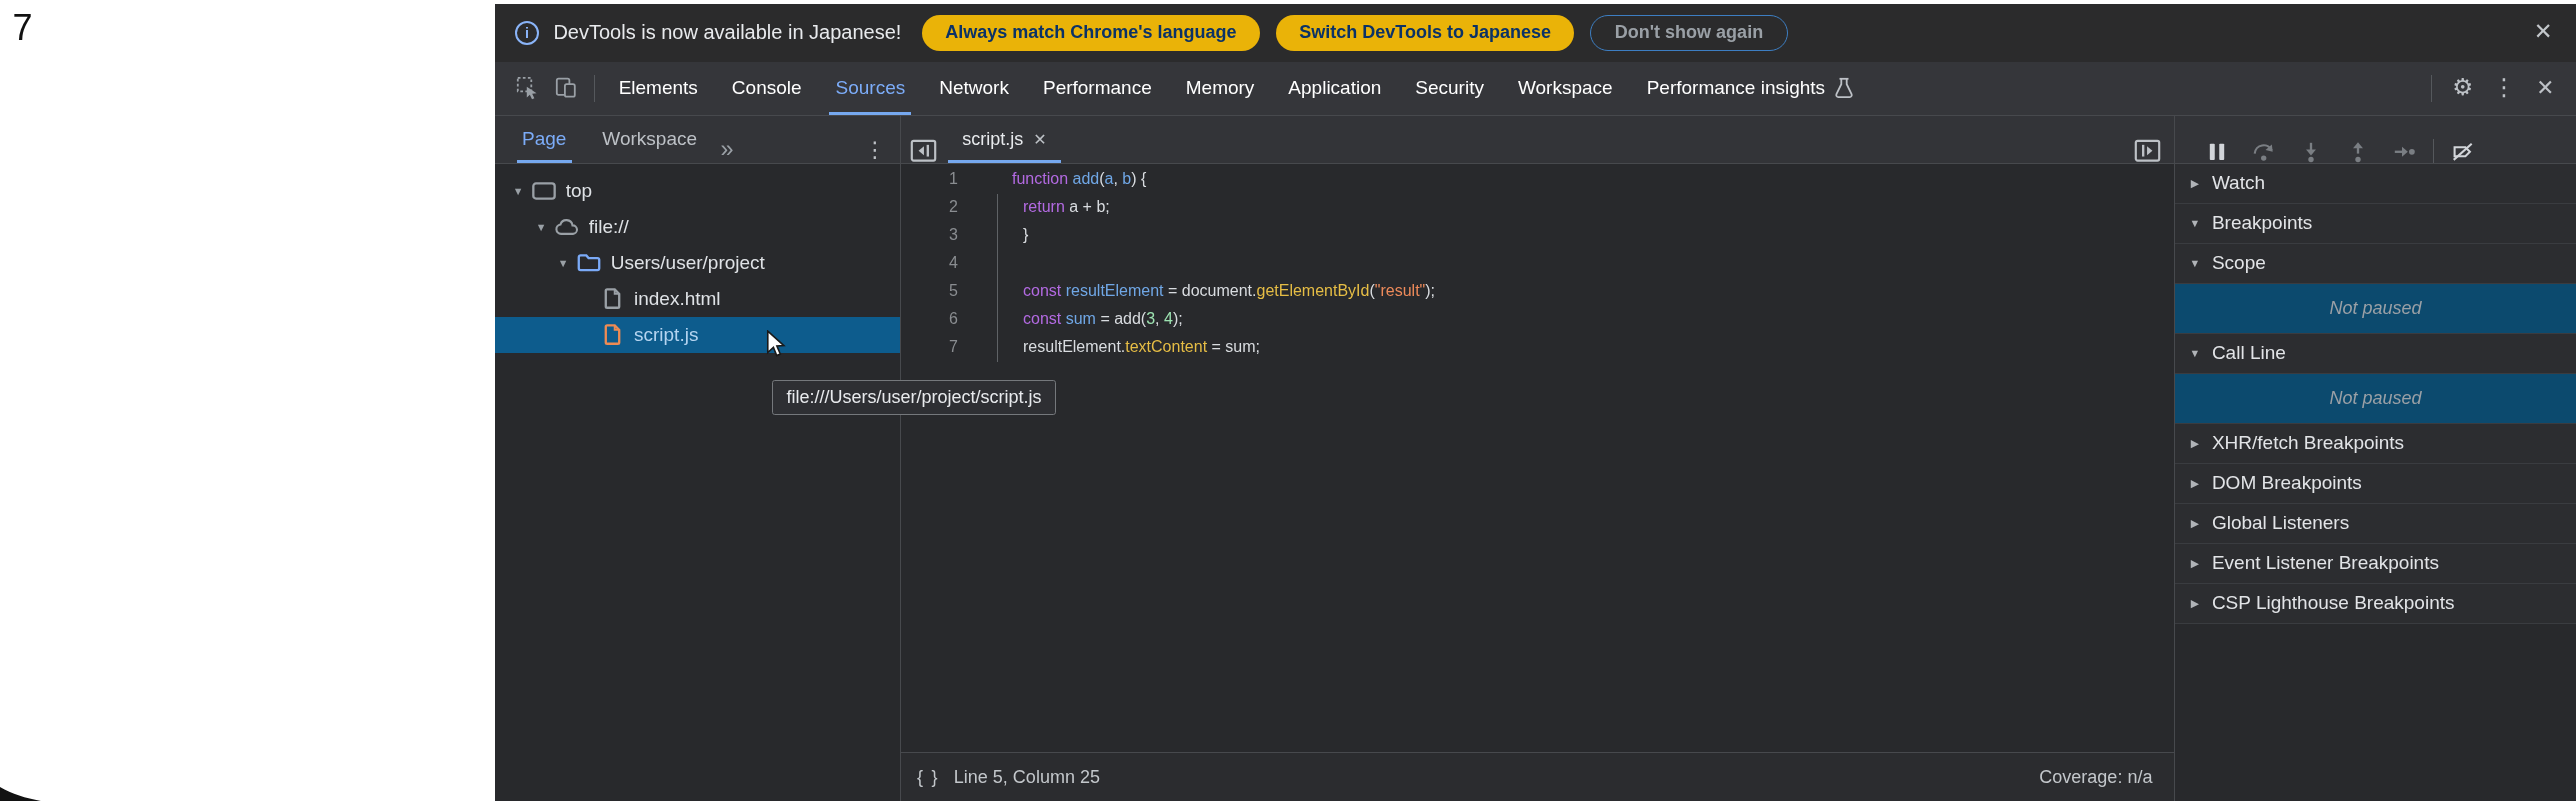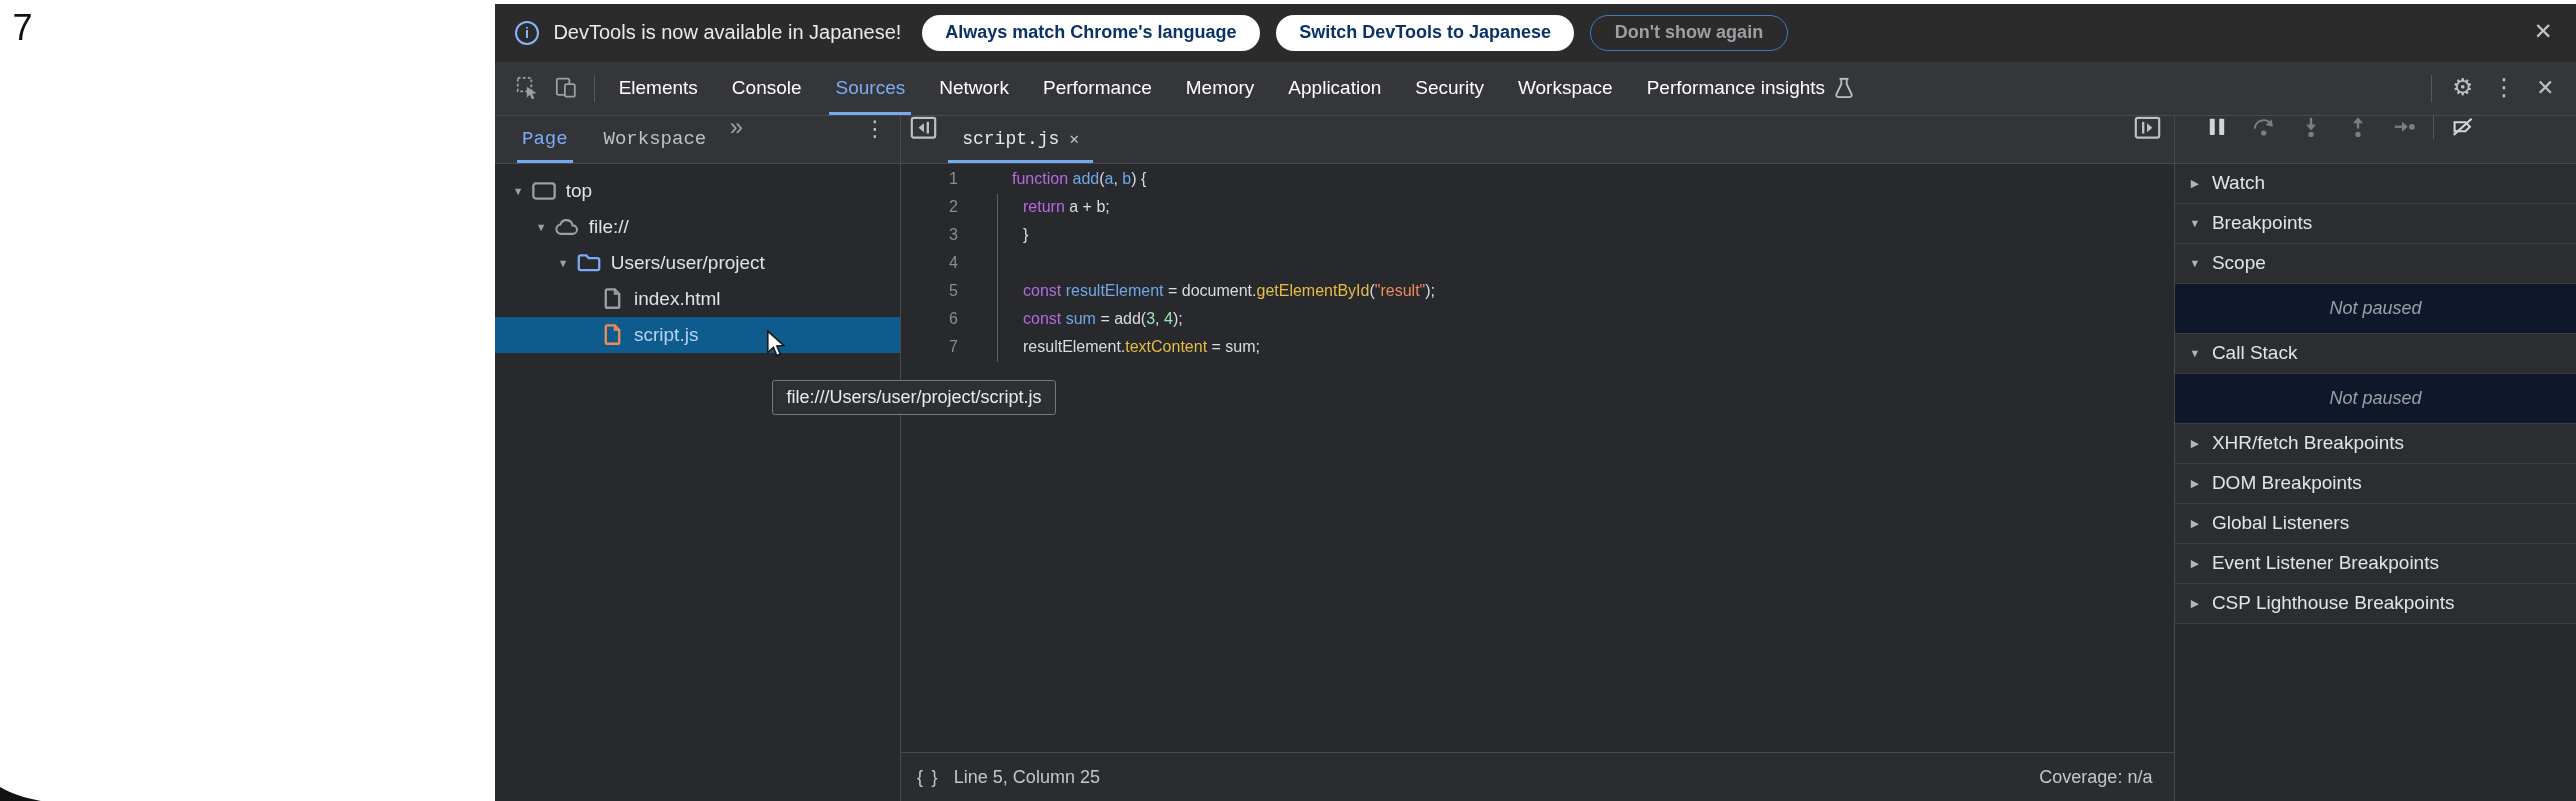--- a/index.html
+++ b/index.html
@@ -18,21 +18,21 @@
     display:flex; flex-direction:column; background:#28292c; color:#e8eaed;
   }
 
   
   .banner { height:58px; background:#2b2b2c; display:flex; align-items:center; padding:0 23.4px 0 20px; gap:14.4px; flex:none; }
   .info-circle { width:24px; height:24px; border:2.3px solid #8ab4f8; border-radius:50%; color:#8ab4f8;
     display:flex; align-items:center; justify-content:center; font-size:14.4px; font-weight:bold; flex:none; }
   .banner-msg { font-size:20px; color:#e8eaed; margin-right:6px; white-space:nowrap; }
   .pill { height:36px; border-radius:18px; display:flex; align-items:center; padding:0 23.4px;
     font-size:18px; font-weight:700; white-space:nowrap; cursor:default; }
-  .pill.filled { background:#ffffff; color:#0b3266; }
+  .pill.filled { background:#eab308; color:#0b3266; }
   .pill.outlined { background:transparent; border:1.8px solid #3d7ec2; color:#9aa0a6; }
   .banner-spacer { flex:1; }
   .x-btn { color:#c3c7cb; font-size:22.5px; line-height:1; cursor:default; }
 
   
   .tabbar { height:54px; background:#35363a; display:flex; align-items:center; padding:0 12.6px 0 12.6px;
     border-bottom:0.9px solid #47494d; flex:none; }
   .tabbar .tool-ic { width:23.4px; height:23.4px; margin:0 8px; flex:none; }
   .vsep { width:0.9px; height:27px; background:#55585c; margin:0 7.2px; flex:none; }
   .tabs { display:flex; align-items:center; height:100%; }
@@ -42,21 +42,21 @@
   .tab.sel::after { content:""; position:absolute; left:10.8px; right:10.8px; bottom:0; height:2.7px; background:#76a8ef; }
   .tabbar-right { margin-left:auto; display:flex; align-items:center; gap:5.4px; }
   .glyph-btn { color:#bdc1c6; font-size:23.4px; width:36px; text-align:center; line-height:1; }
 
   
   .main { flex:1; display:flex; min-height:0; }
   .col-nav { width:406px; flex:none; border-right:0.9px solid #47494d; display:flex; flex-direction:column; background:#28292c; }
   .col-edit { flex:1; border-right:0.9px solid #47494d; display:flex; flex-direction:column; min-width:0; background:#28292c; }
   .col-side { width:401px; flex:none; display:flex; flex-direction:column; background:#28292c; }
 
-  .strip { height:48px; background:#333438; border-bottom:0.9px solid #47494d; display:flex; align-items:flex-start; flex:none;font-family:Liberation Mono, monospace; }
+  .strip { height:48px; background:#333438; border-bottom:0.9px solid #47494d; display:flex; align-items:flex-end; flex:none; }
 
   
   .subtab { height:100%; display:flex; align-items:center; padding:0 5.4px; margin:0 12.6px; font-size:19px;
     color:#bdc1c6; position:relative; white-space:nowrap; }
   .subtab.sel { color:#7cacf8; }
   .subtab.sel::after { content:""; position:absolute; left:0; right:0; bottom:0; height:2.7px; background:#76a8ef; }
   .chevrons { color:#9aa0a6; font-size:23.4px; margin-left:5.4px; }
   .kebab { color:#bdc1c6; font-size:21.6px; margin-left:auto; margin-right:14.4px; }
 
   
@@ -95,21 +95,21 @@
   .statusbar .spacer { flex:1; }
 
   
   .sbtoolbar { gap:0; padding-left:18px; }
   .sb-ic { width:47px; display:flex; justify-content:center; flex:none; }
   .sb-sep { width:0.9px; height:23.4px; background:#55585c; margin:0 5.4px; flex:none; }
   .sec-head { height:40px; display:flex; align-items:center; padding-left:13.5px; gap:10.8px;
     background:#2c2d30; border-bottom:0.9px solid #3a3c40; font-size:19px; color:#e2e4e7; flex:none; }
   .sec-head .tri { font-size:10.8px; color:#b0b3b7; width:12.6px; text-align:center; }
   .sec-notice { height:50px; display:flex; align-items:center; justify-content:center;
-    background:#0f172a; border-bottom:0.9px solid #3a3c40; font-size:18px; font-style:italic; color:#9aa0a6; flex:none; }
+    background:#0c4a6e; border-bottom:0.9px solid #3a3c40; font-size:18px; font-style:italic; color:#9aa0a6; flex:none; }
   .sec-checks { background:#28292c; border-bottom:0.9px solid #3a3c40; padding:6.3px 0 7.2px 13.5px; flex:none; }
   .chk-row { height:32px; display:flex; align-items:center; gap:14.4px; font-size:18px; color:#dfe2e6; }
   .chk-box { width:18px; height:18px; border:1.8px solid #8f9397; border-radius:3.6px; background:transparent; flex:none; }
 
   
   .tooltip { position:absolute; left:772px; top:380px; height:35px; display:flex; align-items:center;
     padding:0 13.5px; background:#2e2f33; border:0.9px solid #75787c; border-radius:2.7px;
     font-size:18px; color:#e8eaed; white-space:nowrap; z-index:40; }
   .nav-cursor { position:absolute; left:766px; top:330px; z-index:41; }
 </style>
@@ -361,21 +361,21 @@
               <span class="tri">▼</span>
               <span>Breakpoints</span>
             </div>
             <div class="sec-head">
               <span class="tri">▼</span>
               <span>Scope</span>
             </div>
             <div class="sec-notice">Not paused</div>
             <div class="sec-head">
               <span class="tri">▼</span>
-              <span>Call Stack</span>
+              <span>Call Line</span>
             </div>
             <div class="sec-notice">Not paused</div>
             <div class="sec-head">
               <span class="tri">▶</span>
               <span>XHR/fetch Breakpoints</span>
             </div>
             <div class="sec-head">
               <span class="tri">▶</span>
               <span>DOM Breakpoints</span>
             </div>

